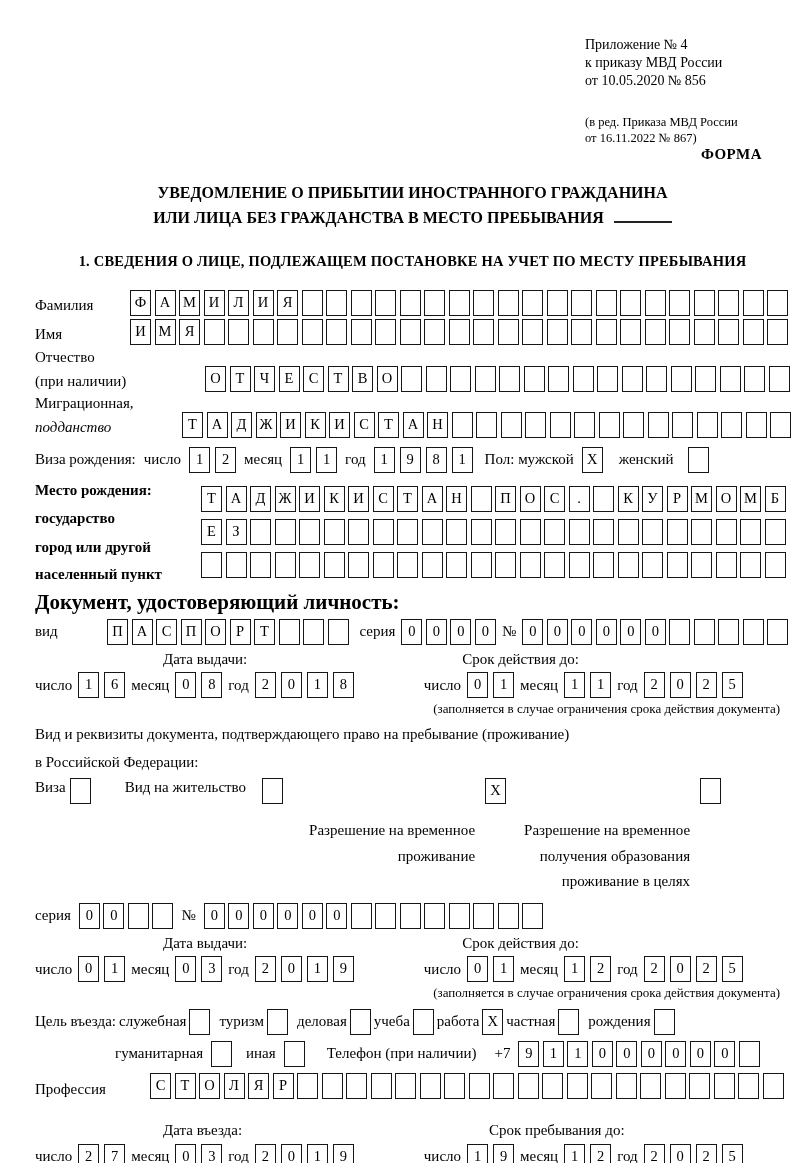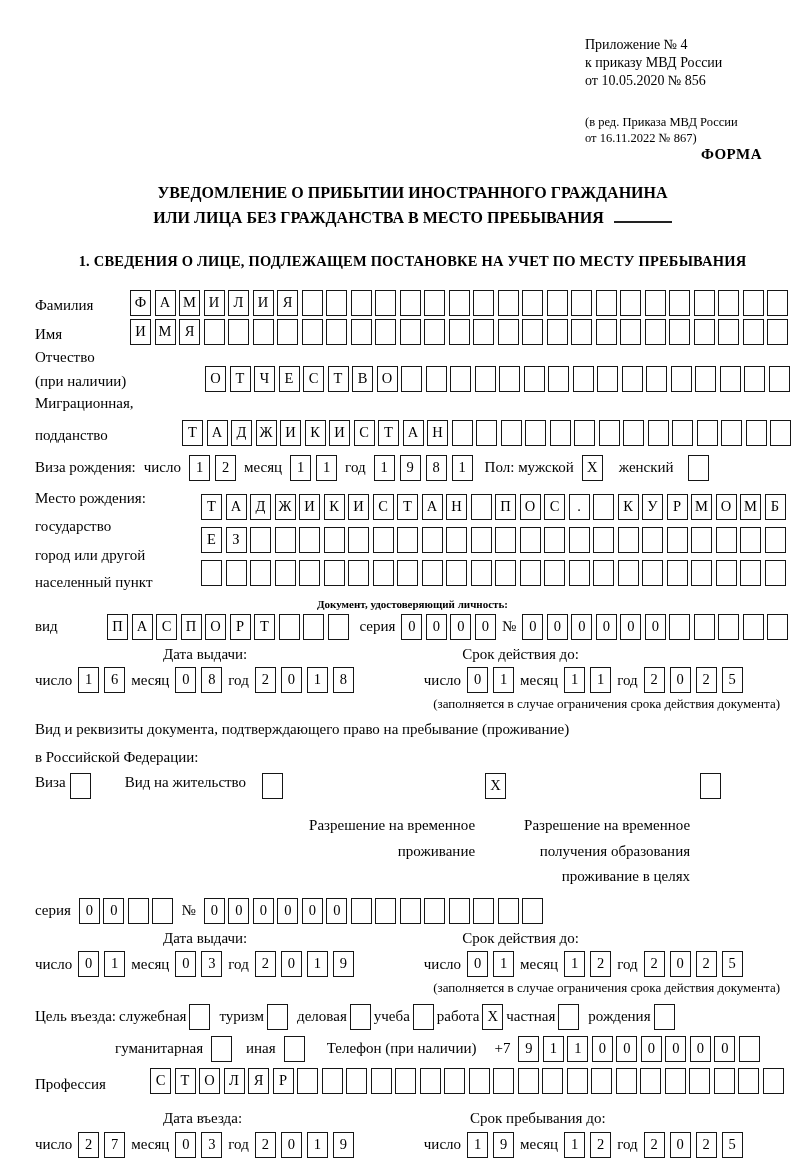--- a/index.html
+++ b/index.html
@@ -15,25 +15,25 @@
 
   .lbl{font-size:15px;line-height:1.3;}
   .row{display:flex;align-items:flex-end;}
   .cells{display:flex;gap:3.5px;flex:none;}
   .cell{width:21px;height:26px;border:1.5px solid #161616;box-sizing:border-box;
         text-align:center;font-size:14.5px;line-height:22px;flex:none;background:#fff;}
   .dg{gap:5px;}
   .w95{width:95px;flex:none;}
   .w147{width:147px;flex:none;}
   .w170{width:170px;flex:none;}
-  .w166{width:166px;flex:none;}
+  .w166{width:166px;flex:none;font-weight:bold;}
   .w115{width:115px;flex:none;}
   .w142{width:142px;flex:none;}
   .stack3>.cells{margin-bottom:7px;}
-  .center-b{font-weight:bold;font-size:11px;text-align:center;}
+  .center-b{font-weight:bold;font-size:21px;text-align:left;}
   .drow{display:flex;align-items:center;gap:6px;font-size:15px;}
   .dheads{display:flex;font-size:15px;}
   .spacer58{width:58px;flex:none;}
   .note{font-size:13px;text-align:right;padding-right:10px;margin-top:3px;}
   .opt{text-align:right;font-size:15px;line-height:1.7;margin-top:40px;}
   .inline{display:flex;align-items:center;gap:8px;font-size:15px;}
   .cbrow{display:flex;align-items:flex-start;font-size:15px;}
 </style>
 </head>
 <body>
@@ -154,21 +154,21 @@
         <span class="cell"></span>
         <span class="cell"></span>
         <span class="cell"></span>
         <span class="cell"></span>
       </div>
   </div>
 
   <div class="row" style="margin-top:2px;">
     <div class="lbl w147">
       <div>Миграционная,</div>
-      <div style="margin-top:13px;">подданство</div>
+      <div style="margin-top:5px;font-style:italic;">подданство</div>
     </div>
     <div class="cells">
         <span class="cell">Т</span>
         <span class="cell">А</span>
         <span class="cell">Д</span>
         <span class="cell">Ж</span>
         <span class="cell">И</span>
         <span class="cell">К</span>
         <span class="cell">И</span>
         <span class="cell">С</span>
@@ -573,21 +573,21 @@
         <span class="cell"></span>
         <span class="cell"></span>
         <span class="cell"></span>
         <span class="cell"></span>
         <span class="cell"></span>
         <span class="cell"></span>
         <span class="cell"></span>
       </div>
   </div>
 
-  <div class="dheads" style="margin-top:15px;">
+  <div class="dheads" style="margin-top:22px;gap:19px;">
     <span class="lbl" style="margin-left:128px;">Дата въезда:</span>
     <span class="lbl" style="margin-left:228px;">Срок пребывания до:</span>
   </div>
   <div class="drow" style="margin-top:3px;">
     <span>число</span>
     <div class="cells dg">
         <span class="cell">2</span>
         <span class="cell">7</span>
       </div>
     <span>месяц</span>

